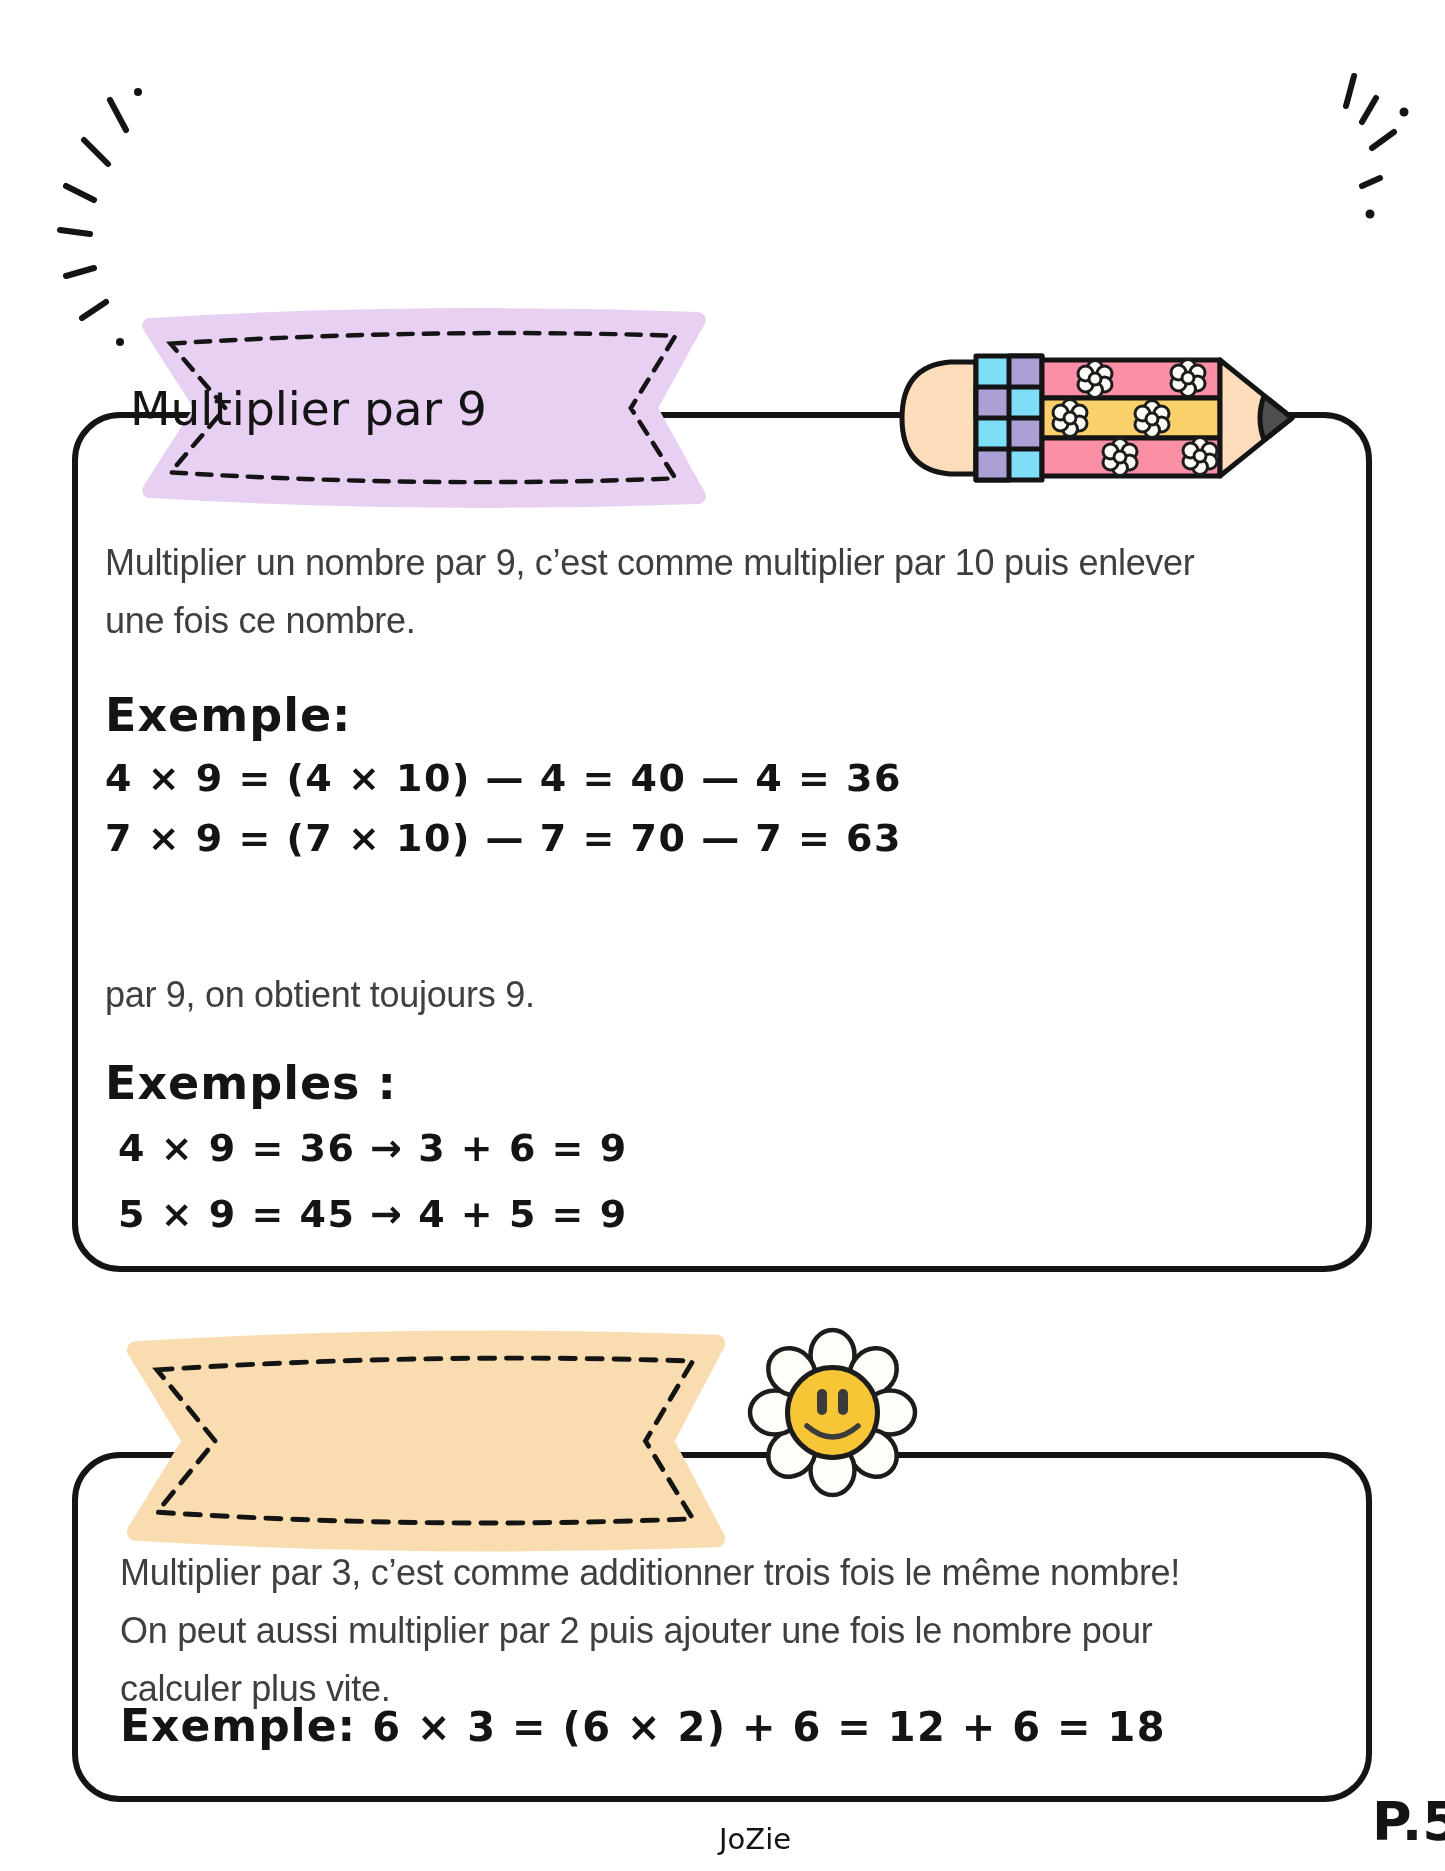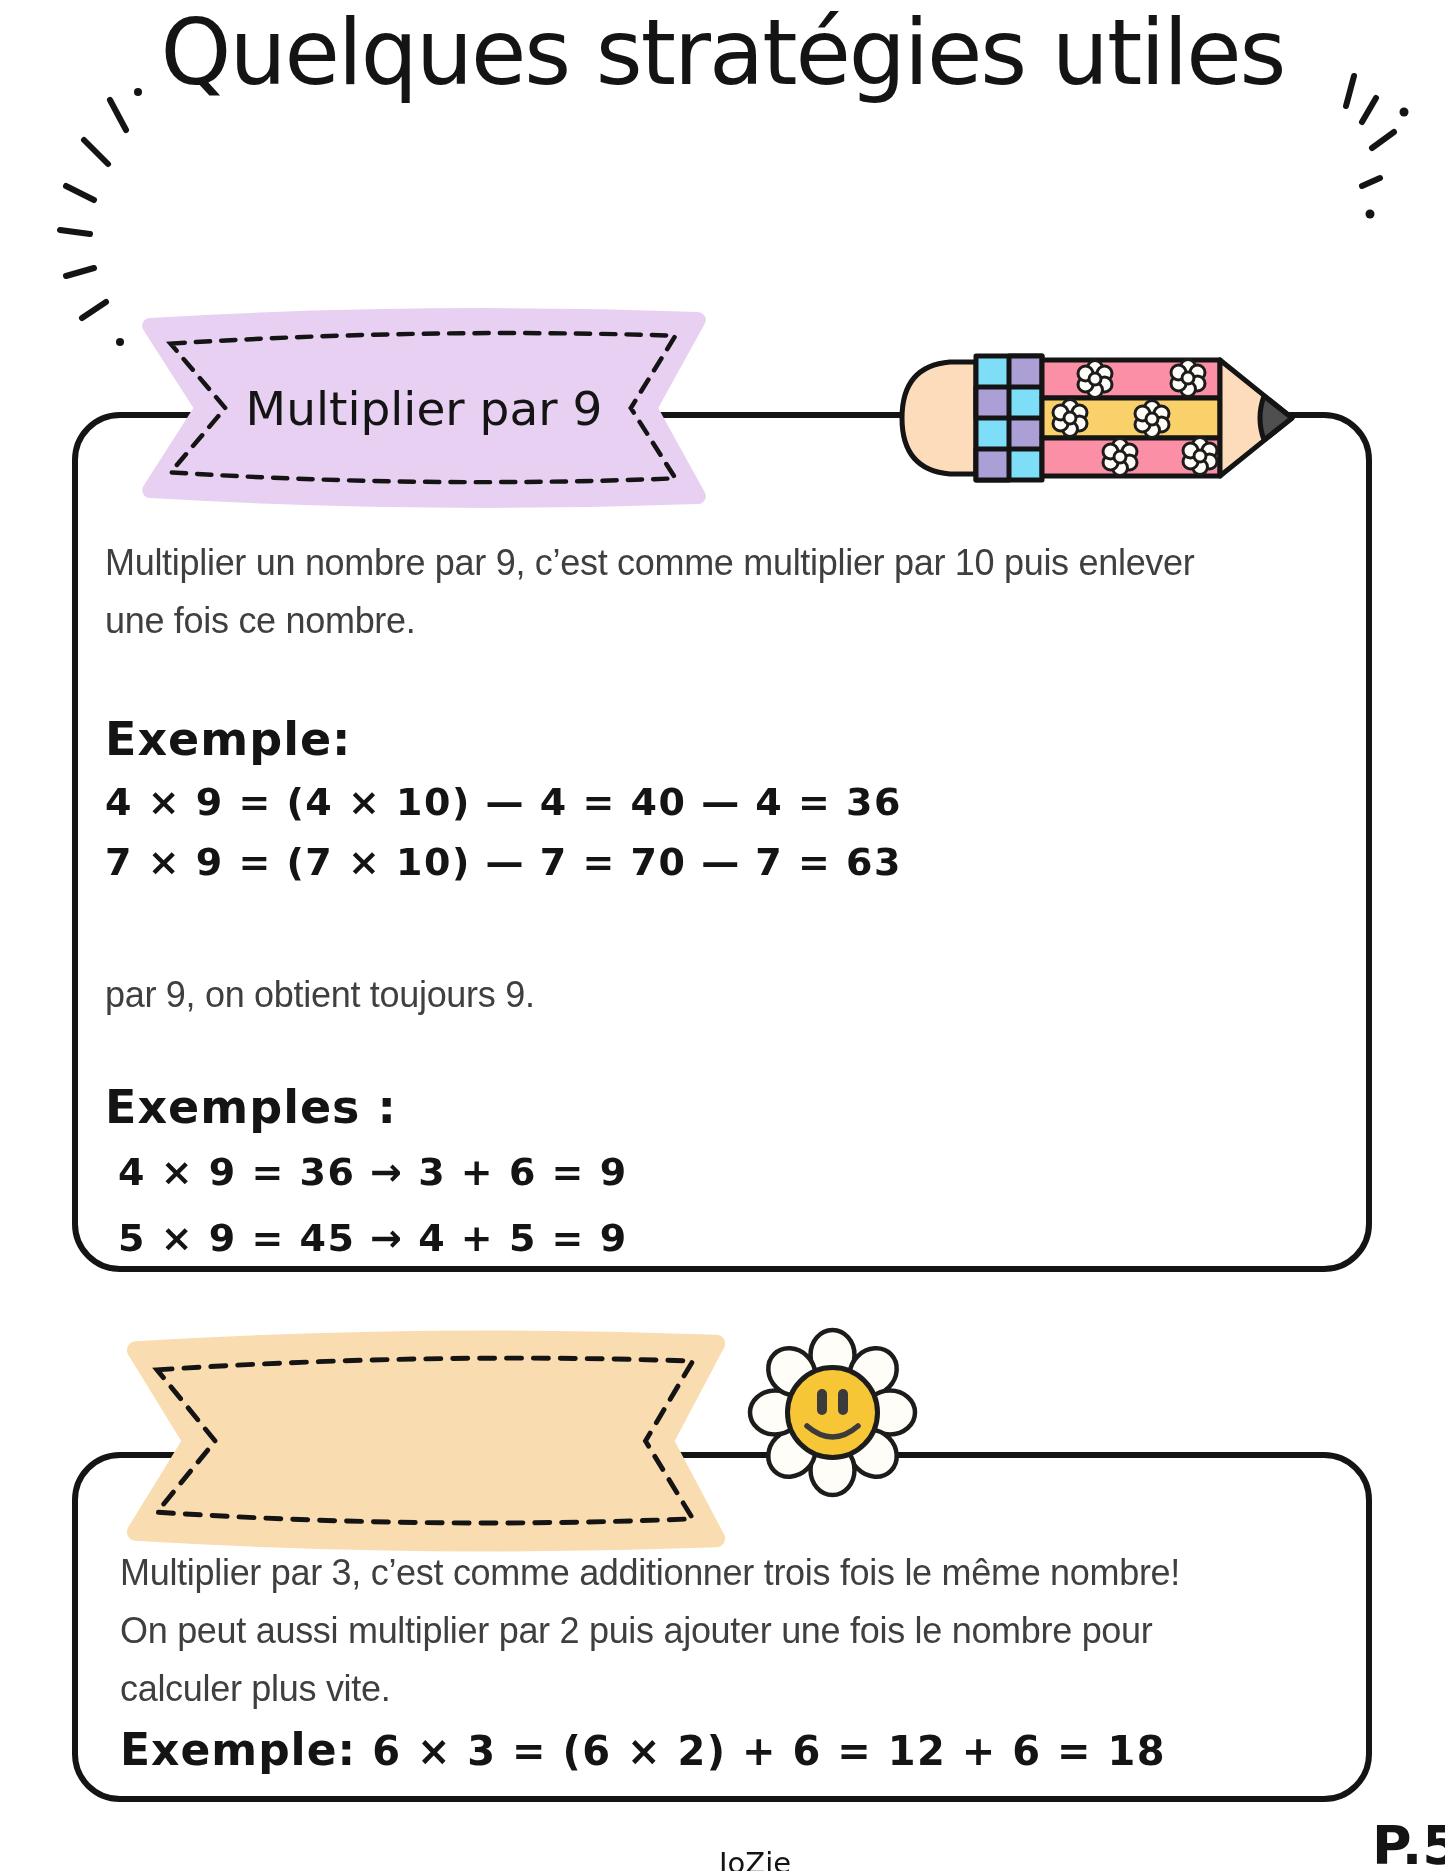--- a/index.html
+++ b/index.html
@@ -23,21 +23,21 @@
     white-space:nowrap;
   }
   
   .big-box{
     border:6px solid var(--ink,#141414);
     border-radius:48px;
     background:#ffffff;
   }
   #box9{left:72px; top:412px; width:1288px; height:848px;}
   #box3{left:72px; top:1452px; width:1288px; height:338px;}
-  .banner-wrap{display:flex;align-items:center;justify-content:center;}
+  .banner-wrap{display:flex;align-items:center;}
   .banner-svg{position:absolute;inset:0;width:100%;height:100%;}
   .banner-label{
     position:relative;
     font-family:"DejaVu Sans", sans-serif;
     font-size:47px;
     color:var(--ink,#141414);
     letter-spacing:0px;
     white-space:nowrap;
   }
   #banner9{left:130px; top:304px; width:588px; height:208px;}
@@ -47,21 +47,20 @@
     color:var(--text,#3f3f3f);
     font-size:36px;
     letter-spacing:-0.3px;
     line-height:58px;
     white-space:nowrap;
   }
   .hand{
     font-family:"DejaVu Sans", sans-serif;
     color:var(--ink,#141414);
     white-space:nowrap;
-    margin-top:24px;
   }
   .hand-label{font-size:46px;font-weight:bold;letter-spacing:1px;}
   .hand-eq{font-size:38px;font-weight:bold;letter-spacing:1.5px;}
   
   .footer-author{font-size:29px;}
   .footer-page{font-size:54px;font-weight:bold;}
 </style>
 </head>
 <body>
 
@@ -84,21 +83,20 @@
     <g stroke="#141414" stroke-width="6" stroke-linecap="round">
       <line x1="36" y1="16" x2="28" y2="46"></line>
       <line x1="58" y1="38" x2="44" y2="62"></line>
       <line x1="76" y1="72" x2="54" y2="88"></line>
       <line x1="62" y1="118" x2="44" y2="126"></line>
     </g>
     <circle cx="86" cy="52" r="4.5" fill="#141414"></circle>
     <circle cx="52" cy="154" r="4.5" fill="#141414"></circle>
   </svg>
 
-  <div class="abs title">Quelques stratégies utiles</div>
 
   <div class="abs big-box" id="box9"></div>
 
   <div class="abs banner-wrap" id="banner9">
     <svg class="banner-svg" viewBox="0 0 580 210" preserveAspectRatio="none">
       <path d="M20,22 Q290,6 560,16 L512,105 L560,194 Q290,204 20,188 L72,105 Z" style="fill:var(--banner-purple,#e8d0f2);stroke:var(--banner-purple,#e8d0f2)" stroke-width="16" stroke-linejoin="round"></path>
       <path d="M40,40 Q290,24 538,32 L494,105 L538,176 Q290,186 40,170 L94,105 Z" fill="none" style="stroke:var(--ink,#141414)" stroke-width="4.5" stroke-dasharray="14 11" stroke-linecap="round"></path>
     </svg>
     <div class="banner-label">Multiplier par 9</div>
   </div>

